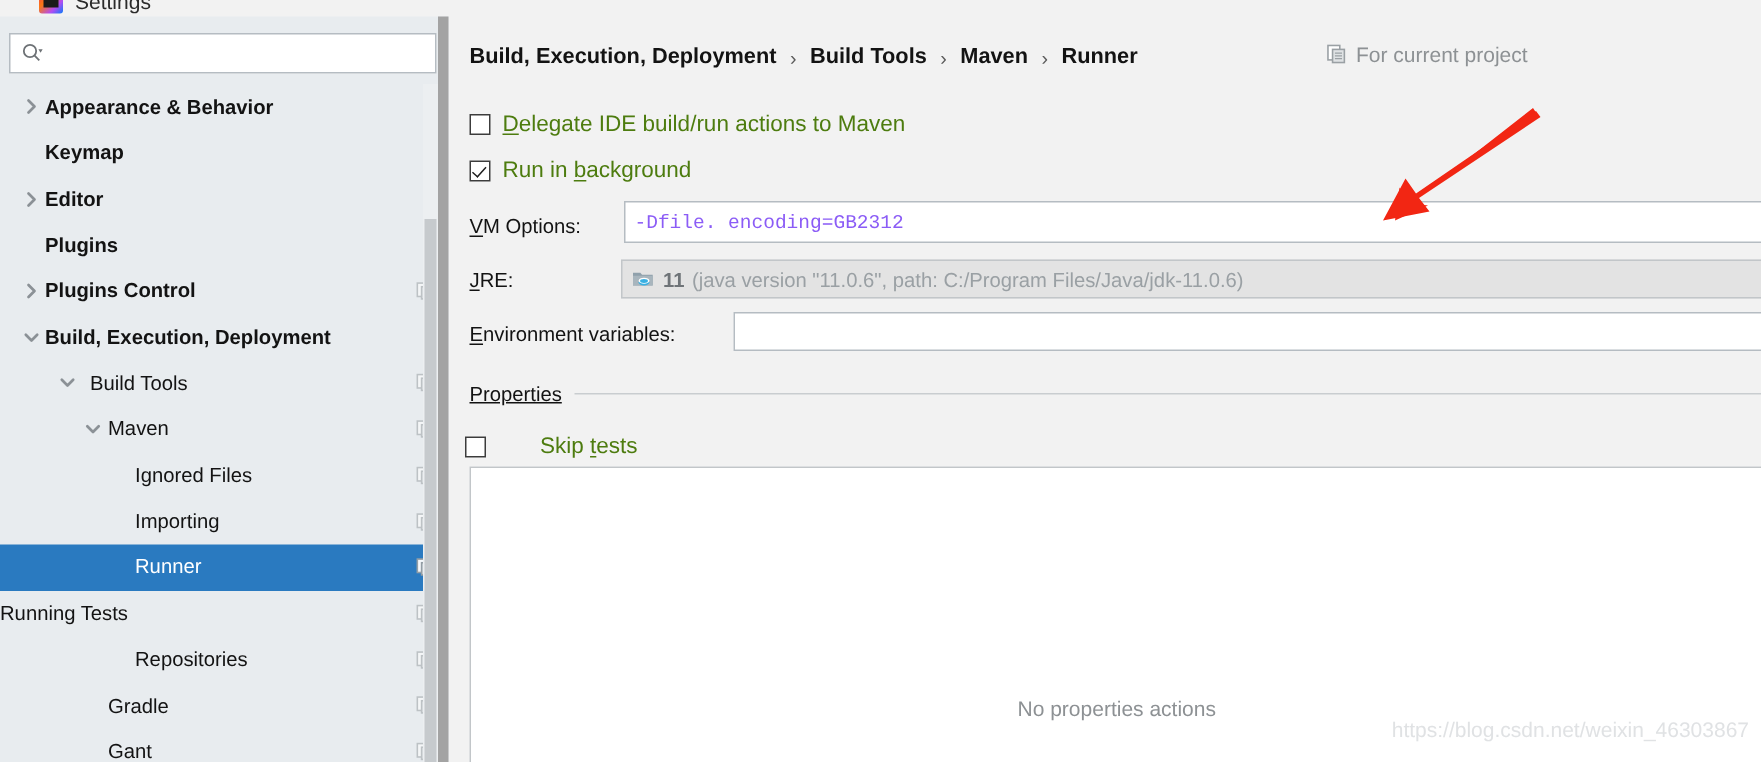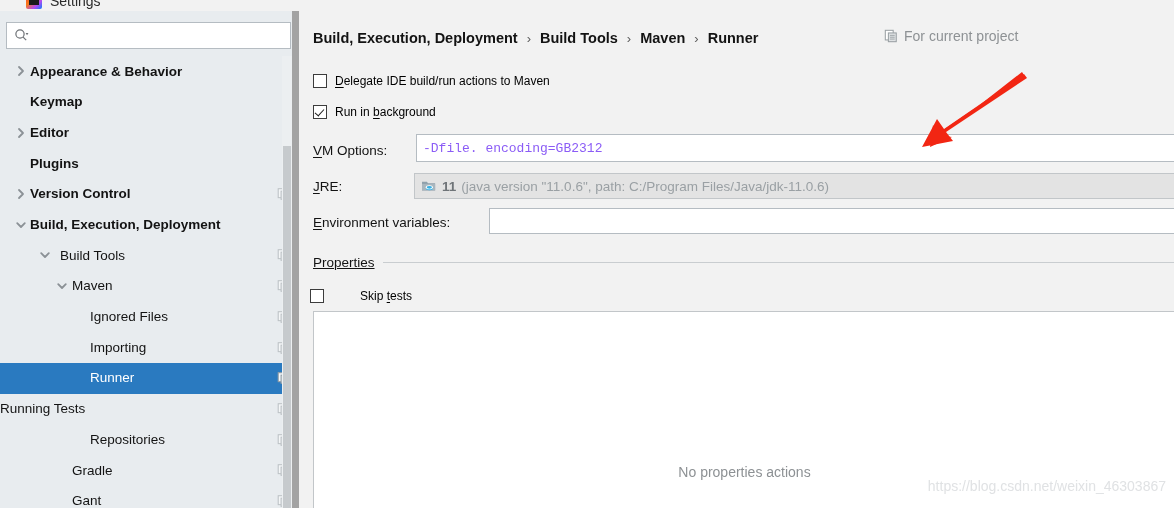--- a/index.html
+++ b/index.html
@@ -221,22 +221,22 @@
   .checkbox.checked::after {
     content: "";
     position: absolute;
     left: 3px; top: 1px;
     width: 4px; height: 8px;
     border: solid #1d1d1d;
     border-width: 0 1.6px 1.6px 0;
     transform: rotate(42deg);
   }
   .cb-label {
-    font-size: 12px;
-    color: #000000;
+    font-size: 15px;
+    color: #4d7c0f;
     white-space: nowrap;
   }
   .mn { text-decoration: underline; text-underline-offset: 2px; }
 
   .field-label {
     position: absolute;
     font-size: 13.5px;
     color: #131313;
     white-space: nowrap;
   }
@@ -375,21 +375,21 @@
           </svg>
           <span class="tree-label" style="margin-left: 30px;">Editor</span>
         </div>
         <div class="tree-row lvl0">
           <span class="tree-label" style="margin-left: 30px;">Plugins</span>
         </div>
         <div class="tree-row lvl0">
           <svg class="chevron" viewBox="0 0 14 14" style="left: 14px;">
             <path fill="none" stroke="#8b9196" stroke-width="1.8" stroke-linecap="round" stroke-linejoin="round" d="M5 3 L9 7 L5 11"></path>
           </svg>
-          <span class="tree-label" style="margin-left: 30px;">Version Control</span>
+          <span class="tree-label" style="margin-left: 30px;">Plugins Control</span>
           <svg class="copy-icon" viewBox="0 0 16 16">
             <rect x="1.5" y="1.5" width="9" height="11" fill="#ffffff" stroke="#9aa0a4" stroke-width="1.3"></rect>
             <rect x="5" y="4.5" width="9.2" height="10" fill="#dfe2e4" stroke="#9aa0a4" stroke-width="1.3"></rect>
             <line x1="6.9" y1="7.4" x2="12.3" y2="7.4" stroke="#9aa0a4" stroke-width="1"></line>
             <line x1="6.9" y1="9.5" x2="12.3" y2="9.5" stroke="#9aa0a4" stroke-width="1"></line>
             <line x1="6.9" y1="11.6" x2="12.3" y2="11.6" stroke="#9aa0a4" stroke-width="1"></line>
           </svg>
         </div>
         <div class="tree-row lvl0">
           <svg class="chevron" viewBox="0 0 14 14" style="left: 14px;">

